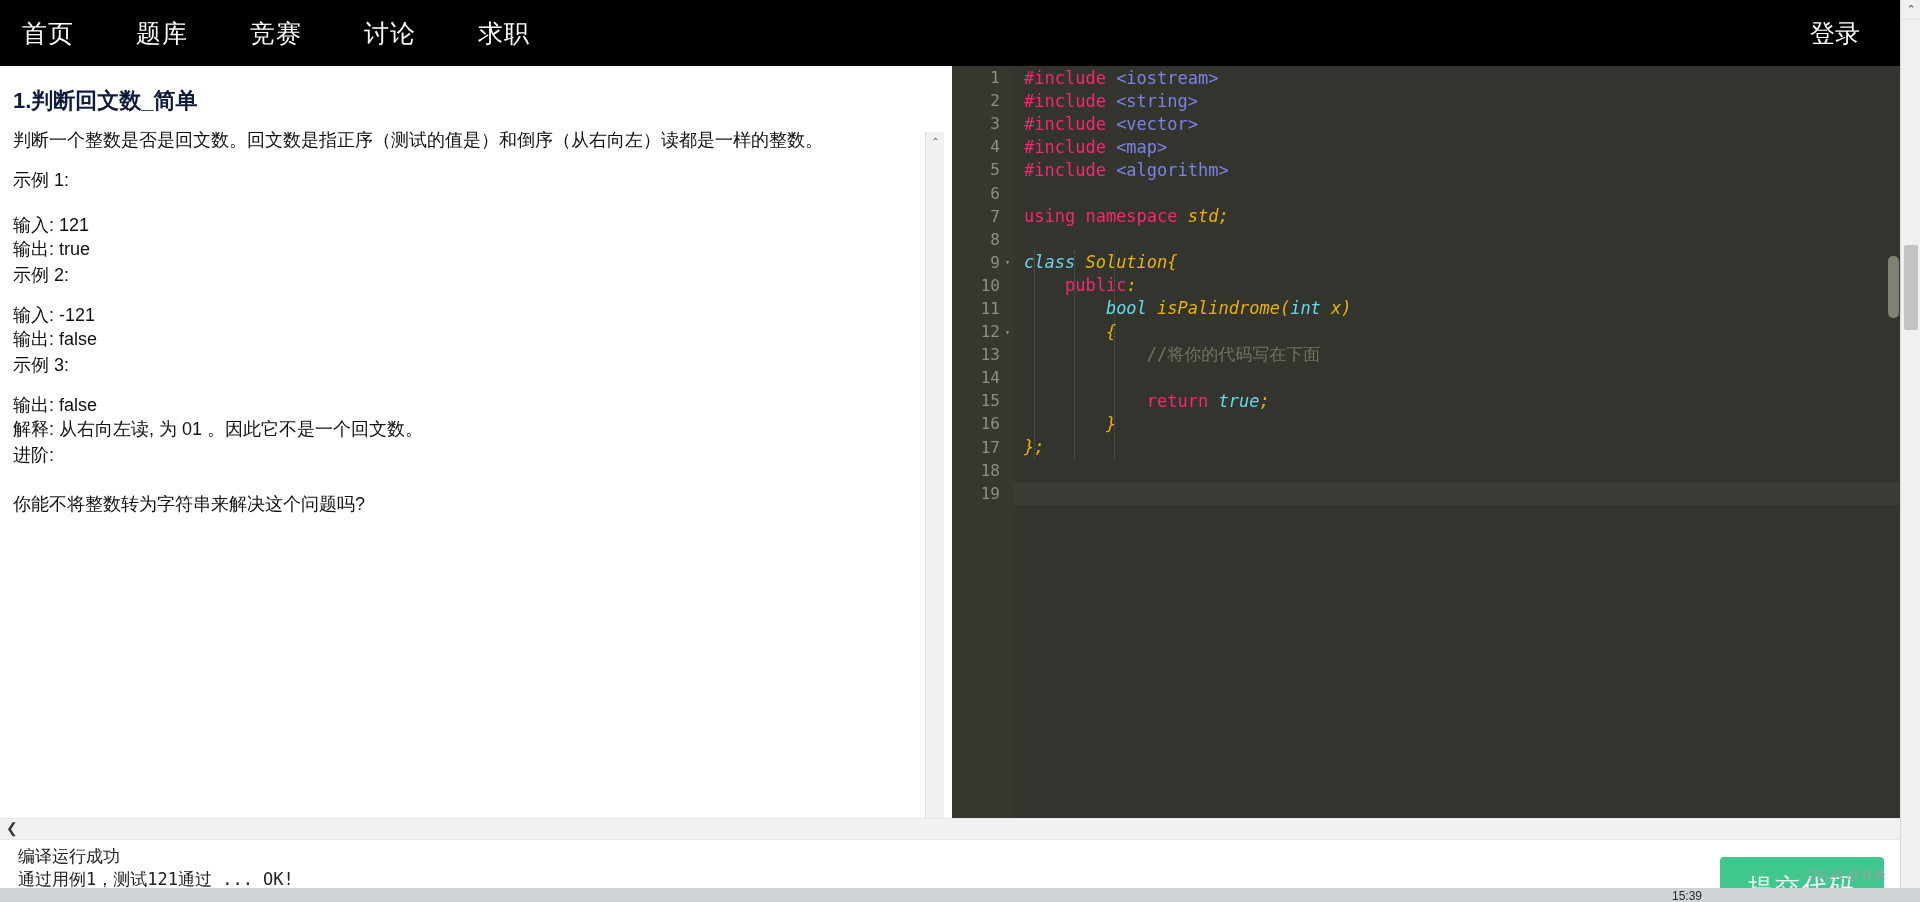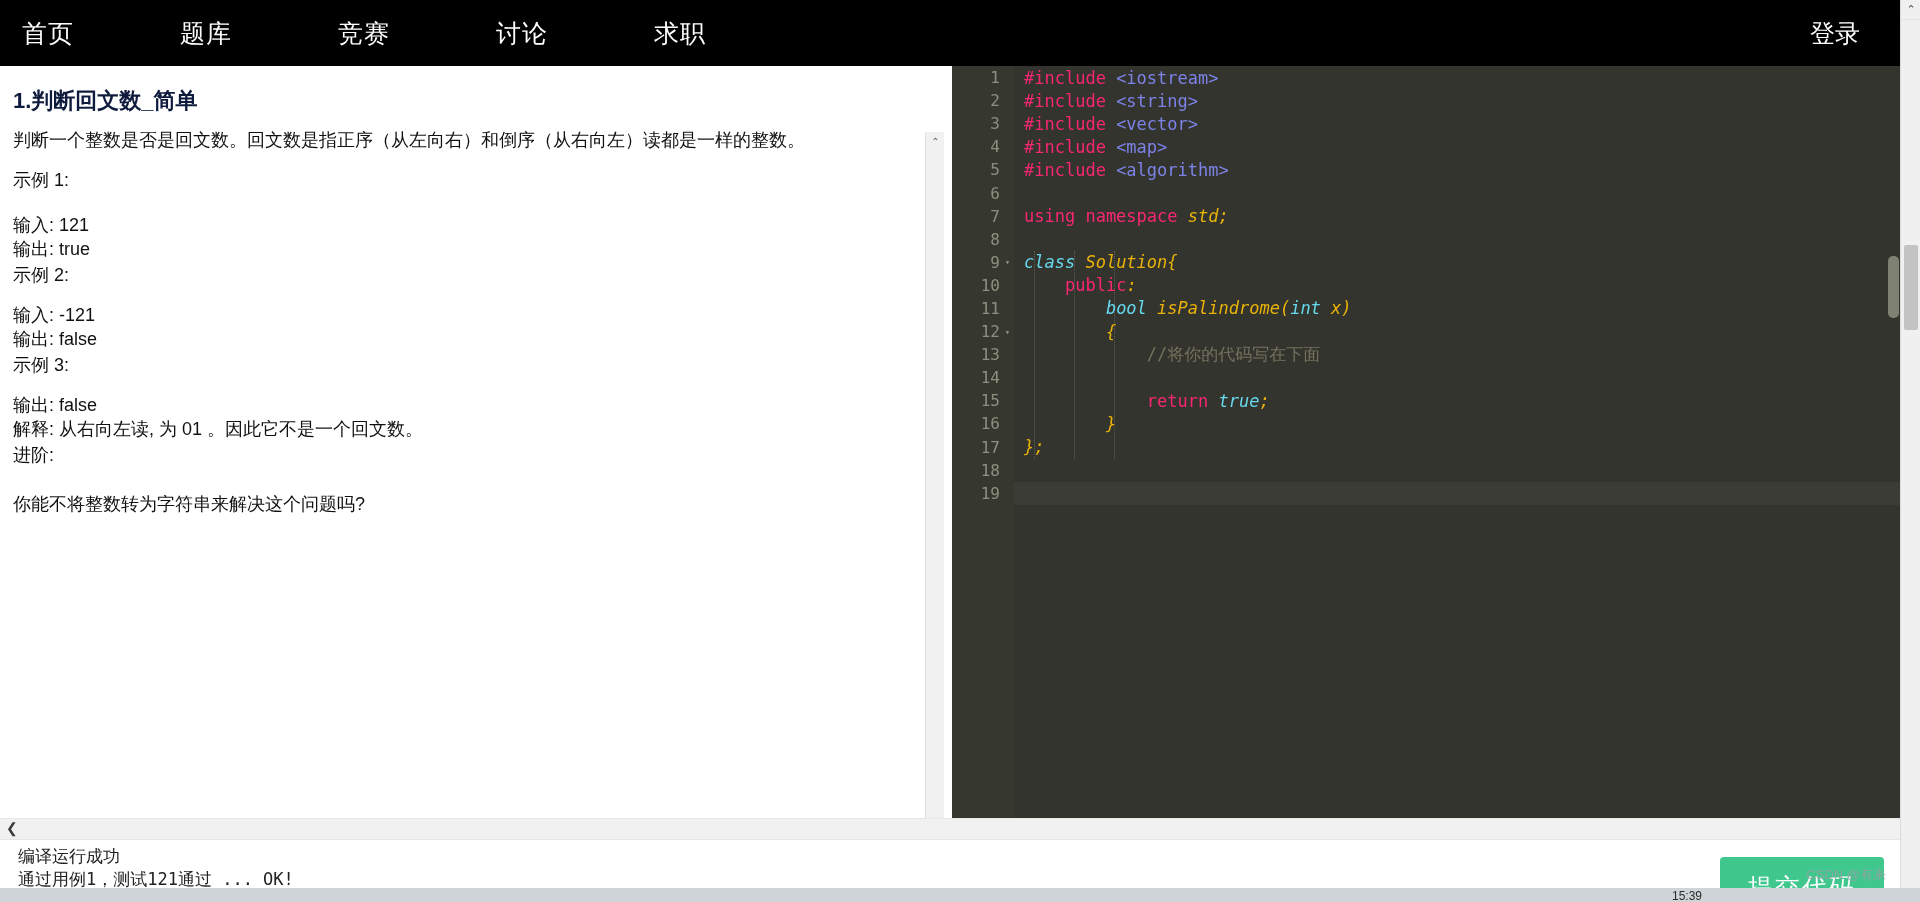--- a/index.html
+++ b/index.html
@@ -11,21 +11,21 @@
   }
 
   #app { position: relative; width: 1920px; height: 902px; background:#fff; }
 
   
   .topnav {
     position: absolute; left: 0; top: 0; width: 1920px; height: 66px;
     background: #000000;
     display: flex; align-items: center;
   }
-  .nav-items { display: flex; align-items: center; height: 66px; gap: 44px; }
+  .nav-items { display: flex; align-items: center; height: 66px; }
   .nav-item {
     color: #ffffff;
     font-size: 25px;
     padding: 0 0;
     margin-left: 0;
     cursor: pointer;
     letter-spacing: 1px;
     white-space: nowrap;
     line-height: 66px;
   }
@@ -214,21 +214,21 @@
       <div class="nav-item n4">求职</div>
     </div>
     <div class="nav-right">
       <div class="login-btn">登录</div>
     </div>
   </div>
 
   <div class="left-panel">
     <div class="problem-body">
       <div class="problem-title">1.判断回文数_简单</div>
-      <div class="problem-desc">判断一个整数是否是回文数。回文数是指正序（从左向右）和倒序（从右向左）读都是一样的整数。</div>
+      <div class="problem-desc">判断一个整数是否是回文数。回文数是指正序（测试的值是）和倒序（从右向左）读都是一样的整数。</div>
 
       <div class="ex-head">示例 1:</div>
       <div class="io-block">
         <div class="io-line">输入: 121</div>
         <div class="io-line">输出: true</div>
       </div>
 
       <div class="io-line" style="font-size:18px;color:#111;">示例 2:</div>
       <div class="spacer-sm"></div>
       <div class="io-block">

